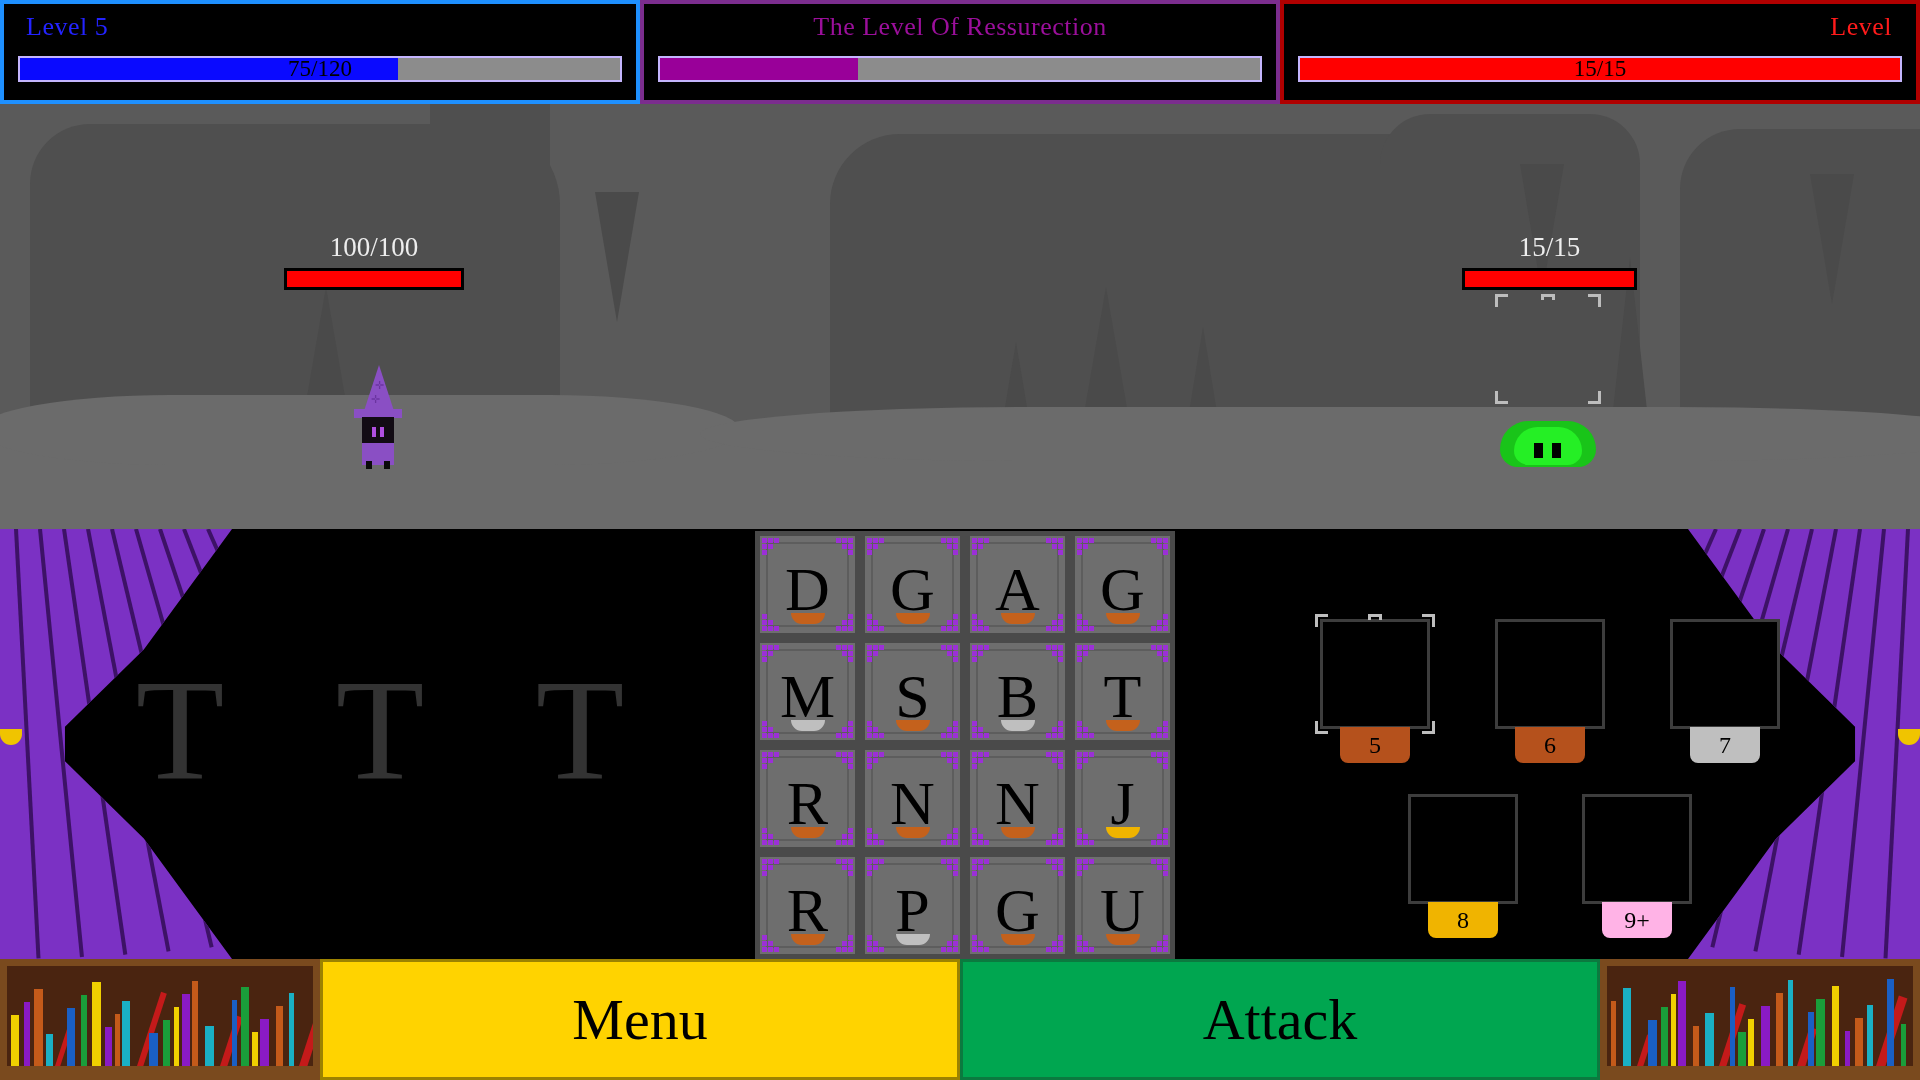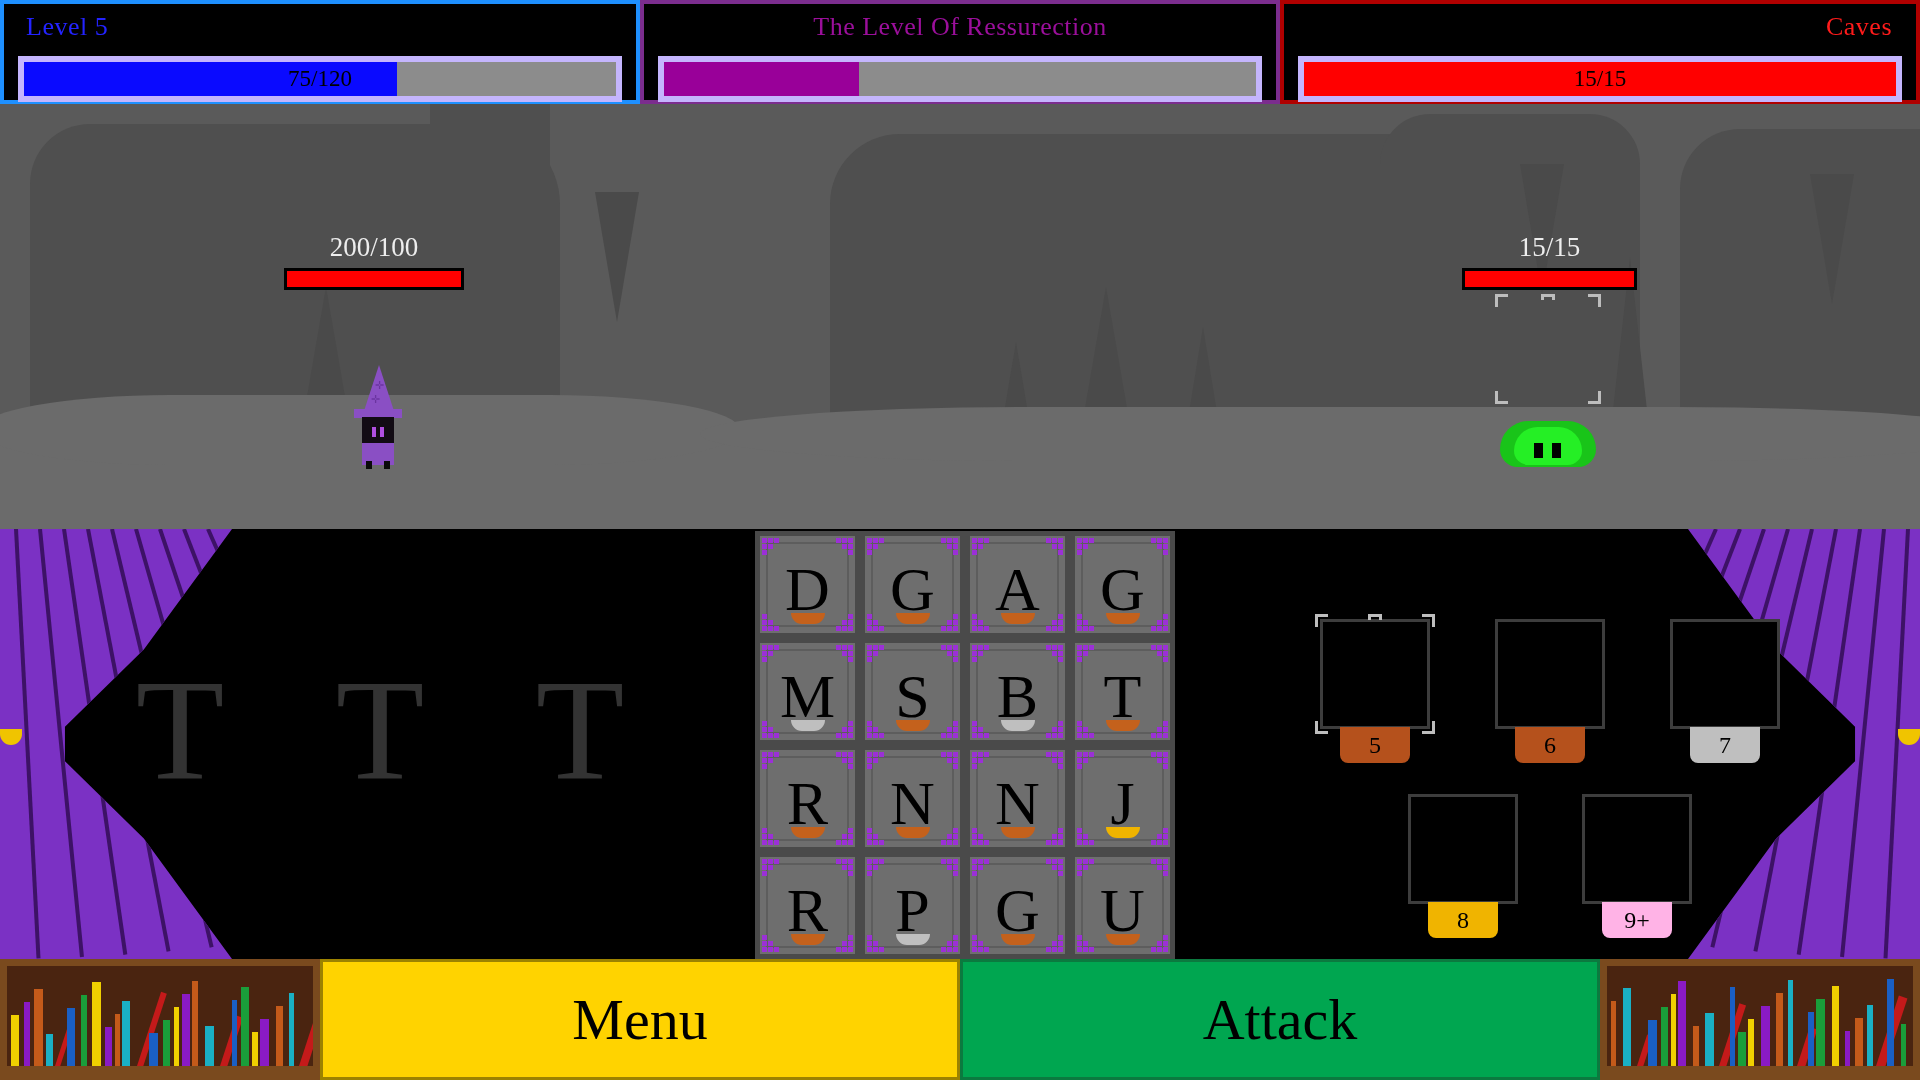--- a/index.html
+++ b/index.html
@@ -8,21 +8,21 @@
 
   #app { position:relative; width:1920px; height:1080px; background:#000; }
 
   
   #hud { position:absolute; left:0; top:0; width:1920px; height:104px;
          background:#4a4a4a; display:flex; }
   .hud-panel { position:relative; background:#000; height:104px; }
   .hud-panel .hud-title { position:absolute; top:8px; font-size:26px;
       letter-spacing:.5px; white-space:nowrap; }
   .hud-panel .bar-outer { position:absolute; left:14px; right:14px; top:52px;
-      height:46px; background:#8c8c8c; border:6px solid #c4b5fd; }
+      height:26px; background:#8c8c8c; border:2px solid #c4b5fd; }
   .hud-panel .bar-fill { position:absolute; left:0; top:0; bottom:0; }
   .hud-panel .bar-text { position:absolute; left:0; right:0; top:0; bottom:0;
       display:flex; align-items:center; justify-content:center;
       font-size:23px; color:#000; }
 
   #panel-player { width:640px; border:4px solid #1e90ff; }
   #panel-player .hud-title { left:22px; color:#2323ff; }
   #panel-player .bar-fill { background:#0a0aff; }
 
   #panel-stage { width:640px; border:4px solid #7b2d8e; }
@@ -154,21 +154,21 @@
     </div>
 
     <div id="panel-stage" class="hud-panel">
       <div class="hud-title">The Level Of Ressurection</div>
       <div class="bar-outer">
         <i class="bar-fill" id="wave-fill" style="width: 33%;"></i>
       </div>
     </div>
 
     <div id="panel-enemy" class="hud-panel">
-      <div class="hud-title">Caves</div>
+      <div class="hud-title">Level</div>
       <div class="bar-outer">
         <i class="bar-fill" id="ehp-fill" style="width: 100%;"></i>
         <div class="bar-text">15/15</div>
       </div>
     </div>
   </div>
 
   <div id="scene">
     <div class="rock" style="left:30px;top:20px;width:530px;height:300px;border-radius:60px 80px 0 0;"></div>
     <div class="rock" style="left:430px;top:0px;width:120px;height:250px;"></div>
@@ -179,21 +179,21 @@
     <div class="stal-down" style="left:1520px;top:60px;"></div>
     <div class="stal-down" style="left:1810px;top:70px;"></div>
     <div class="stal-up" style="left:300px;bottom:92px;"></div>
     <div class="stal-up" style="left:1080px;bottom:92px;"></div>
     <div class="stal-up" style="left:1185px;bottom:92px;border-left-width:18px;border-right-width:18px;border-bottom-width:110px;"></div>
     <div class="stal-up" style="left:1000px;bottom:92px;border-left-width:16px;border-right-width:16px;border-bottom-width:95px;"></div>
     <div class="stal-up" style="left:1610px;bottom:92px;border-left-width:20px;border-right-width:20px;border-bottom-width:180px;"></div>
     <div id="ground"></div>
 
     <div class="entity-hp" style="left:284px;top:128px;width:180px;">
-      <div class="hp-num">200/100</div>
+      <div class="hp-num">100/100</div>
       <div class="hp-bar">
           <i id="p-scene-hp" style="width: 100%;"></i>
         </div>
     </div>
     <div id="wizard">
       <div class="hat"></div>
       <div class="star" style="left:25px;top:14px;">✛</div>
       <div class="star" style="left:21px;top:28px;">✛</div>
       <div class="brim"></div>
       <div class="head"></div>

